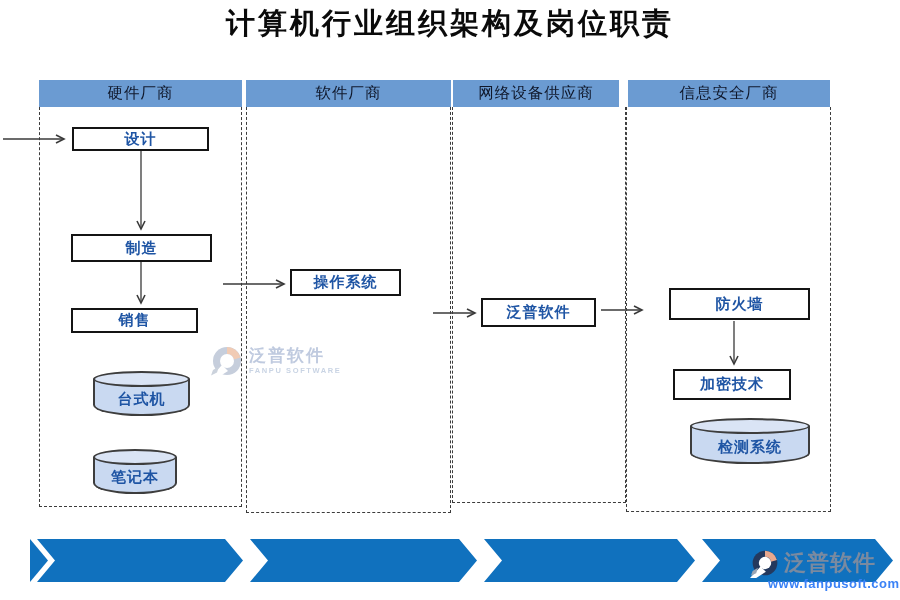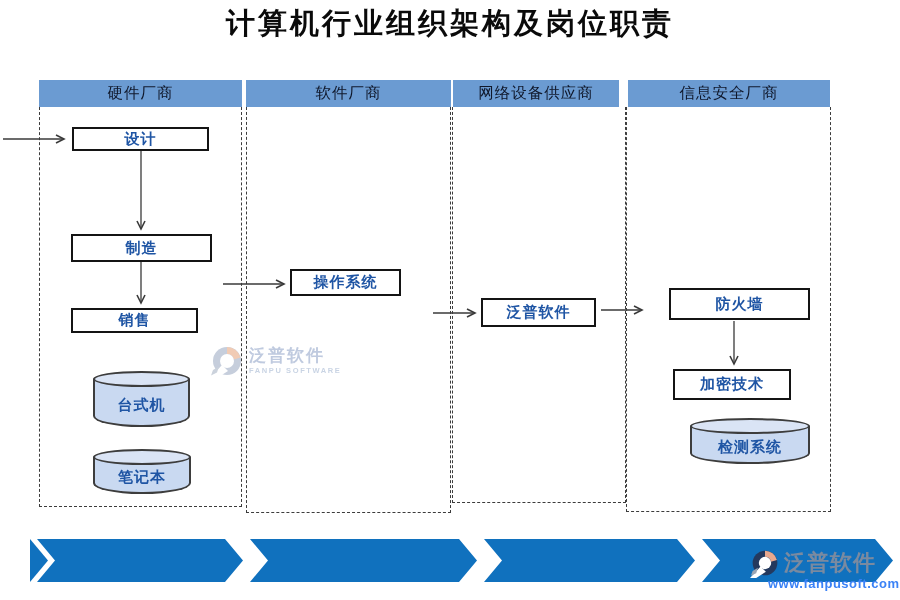--- a/index.html
+++ b/index.html
@@ -73,26 +73,26 @@
   <div class="lane-body" style="left:626px;width:205px;height:405px;"></div>
 
   <div class="node" style="left:71px;top:234px;width:141px;height:28px;">制造</div>
   <div class="node" style="left:72px;top:127px;width:137px;height:24px;">设计</div>
   <div class="node" style="left:71px;top:308px;width:127px;height:25px;">销售</div>
   <div class="node" style="left:290px;top:269px;width:111px;height:27px;">操作系统</div>
   <div class="node" style="left:481px;top:298px;width:115px;height:29px;">泛普软件</div>
   <div class="node" style="left:669px;top:288px;width:141px;height:32px;">防火墙</div>
   <div class="node" style="left:673px;top:369px;width:118px;height:31px;">加密技术</div>
 
-  <div class="cylinder" style="left:93px;top:371px;width:97px;height:56px;">
+  <div class="cylinder" style="left:93px;top:371px;width:97px;height:45px;">
     <div class="cyl-body"></div>
     <div class="cyl-top"></div>
     <div class="cyl-label">台式机</div>
   </div>
-  <div class="cylinder" style="left:93px;top:449px;width:98px;height:45px;">
+  <div class="cylinder" style="left:93px;top:449px;width:84px;height:45px;">
     <div class="cyl-body"></div>
     <div class="cyl-top"></div>
     <div class="cyl-label">笔记本</div>
   </div>
   <div class="cylinder" style="left:690px;top:418px;width:120px;height:46px;">
     <div class="cyl-body"></div>
     <div class="cyl-top"></div>
     <div class="cyl-label">检测系统</div>
   </div>
 

